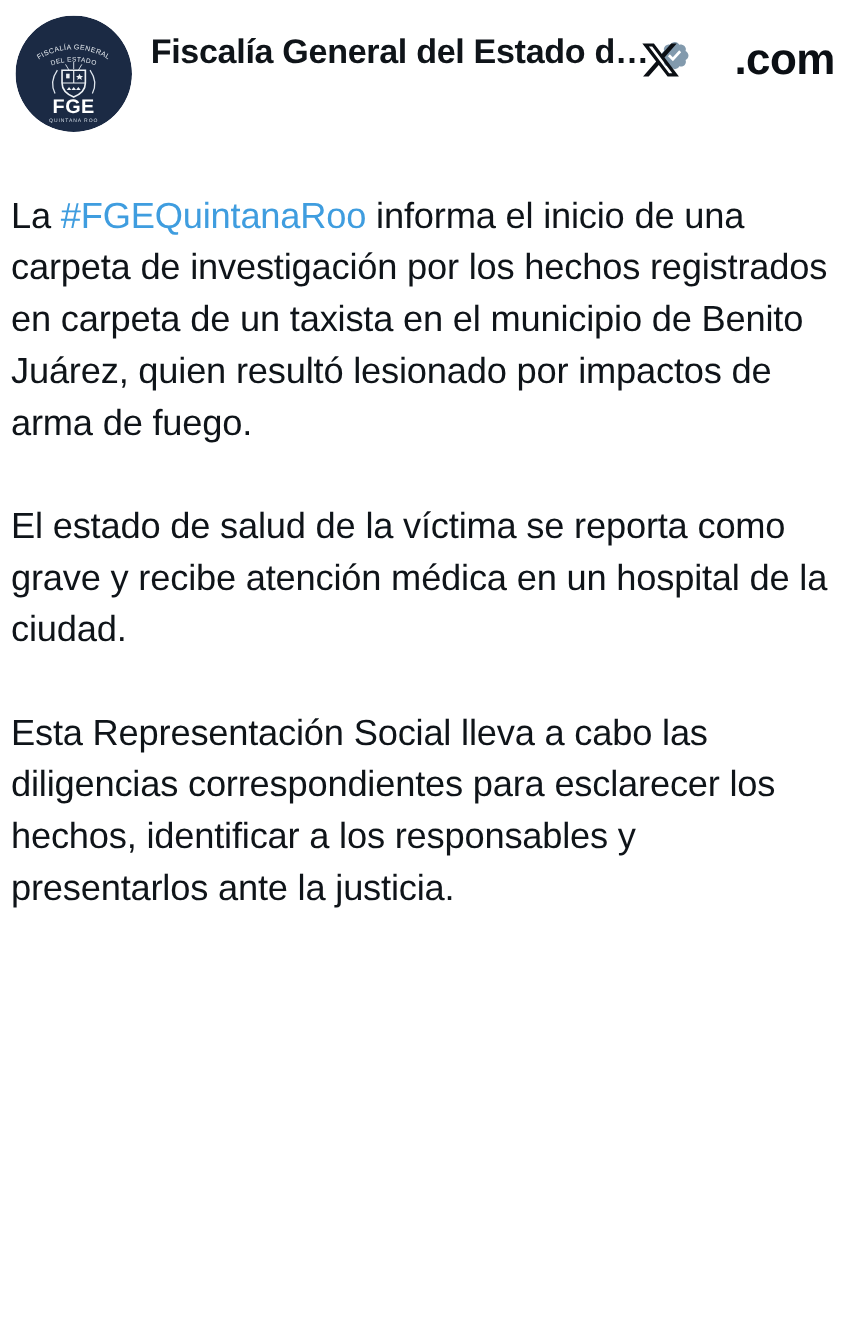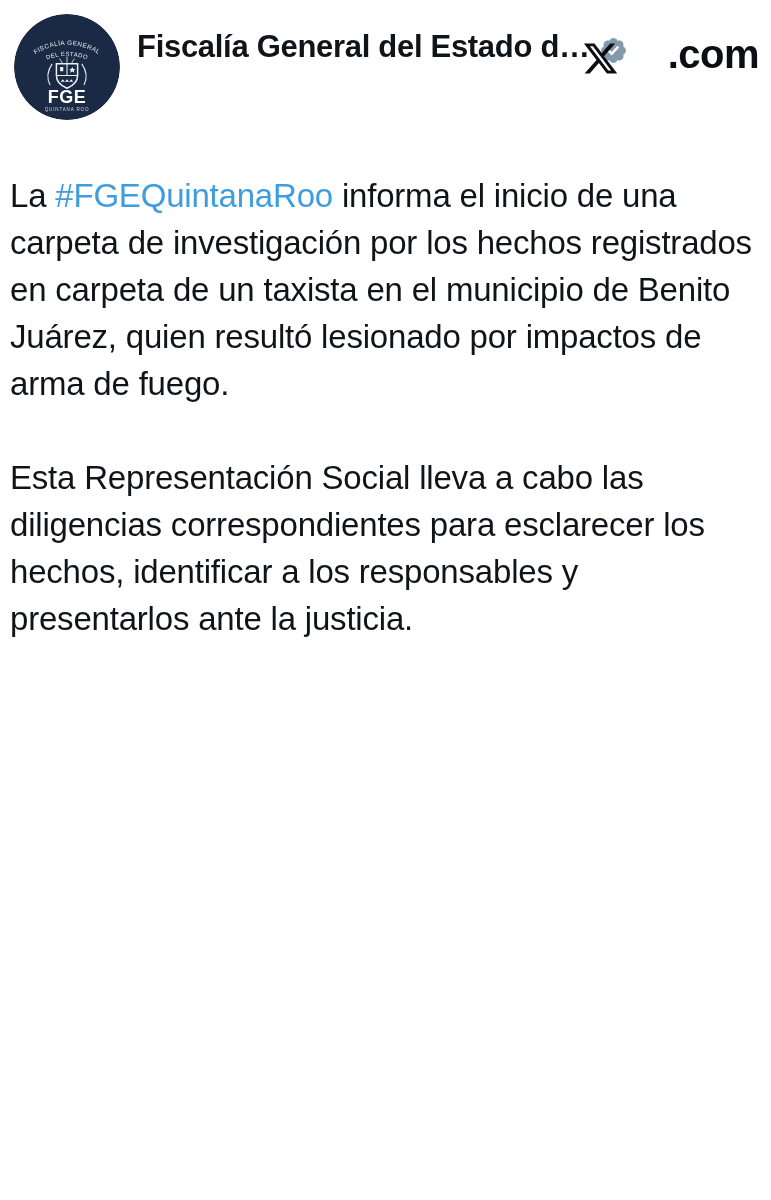--- a/index.html
+++ b/index.html
@@ -16,21 +16,21 @@
   
   .header{display:flex;align-items:flex-start;padding:14px 12px 0 14px;}
   .avatar{width:106px;height:106px;border-radius:50%;overflow:hidden;flex:0 0 auto;color:var(--avatar_bg);}
   .avatar svg{display:block;width:106px;height:106px;}
   .id-block{margin-left:17px;padding-top:15px;flex:1 1 auto;min-width:0;}
   .name-row{display:flex;align-items:flex-end;gap:9px;}
   .name{font-weight:bold;font-size:31px;letter-spacing:-0.3px;white-space:nowrap;color:var(--text);}
   .badge{display:inline-flex;color:var(--badge);flex:0 0 auto;}
   .badge svg{width:29px;height:29px;}
   .handle{font-size:30px;color:var(--handle);margin-top:8px;letter-spacing:-0.2px;}
-  .site{display:flex;align-items:flex-end;margin-left:auto;padding-top:18px;color:var(--site_text);flex:0 0 auto;gap:46px;}
+  .site{display:flex;align-items:center;margin-left:auto;padding-top:18px;color:var(--site_text);flex:0 0 auto;gap:46px;}
   .site svg{width:37px;height:37px;margin-right:3px;}
   .site-suffix{font-weight:bold;font-size:40px;letter-spacing:-0.5px;}
   
   .tweet-body{padding:0 14px 0 10px;margin-top:52px;}
   p.para{margin:0 0 47px 0;font-size:33px;line-height:47px;letter-spacing:-0.2px;color:var(--text);}
   p.para .hashtag{color:var(--link);}
   p.tagline{margin:0;line-height:63px;}
   p.para:not(.tagline) + p.tagline{margin-top:12px;}
   p.tagline .hashtag{color:var(--hashtag);}
 </style>
@@ -94,16 +94,17 @@
       <svg viewBox="0 0 24 24" fill="currentColor">
         <path d="M18.244 2.25h3.308l-7.227 8.26 8.502 11.24H16.17l-5.214-6.817L4.99 21.75H1.68l7.73-8.835L1.254 2.25H8.08l4.713 6.231zM17.083 19.77h1.833L7.084 4.126H5.117z"></path>
       </svg>
       <span class="site-suffix">.com</span>
     </div>
 
   </header>
 
   <main class="tweet-body">
       <p class="para"><span>La </span><span class="hashtag">#FGEQuintanaRoo</span><span> informa el inicio de una carpeta de investigación por los hechos registrados en carpeta de un taxista en el municipio de Benito Juárez, quien resultó lesionado por impactos de arma de fuego.</span></p>
+      <p class="para"><span>El estado de salud de la víctima se reporta como grave y recibe atención médica en un hospital de la ciudad.</span></p>
       <p class="para"><span>Esta Representación Social lleva a cabo las diligencias correspondientes para esclarecer los hechos, identificar a los responsables y presentarlos ante la justicia.</span></p>
     </main>
 
 </div>
 
 </body></html>

